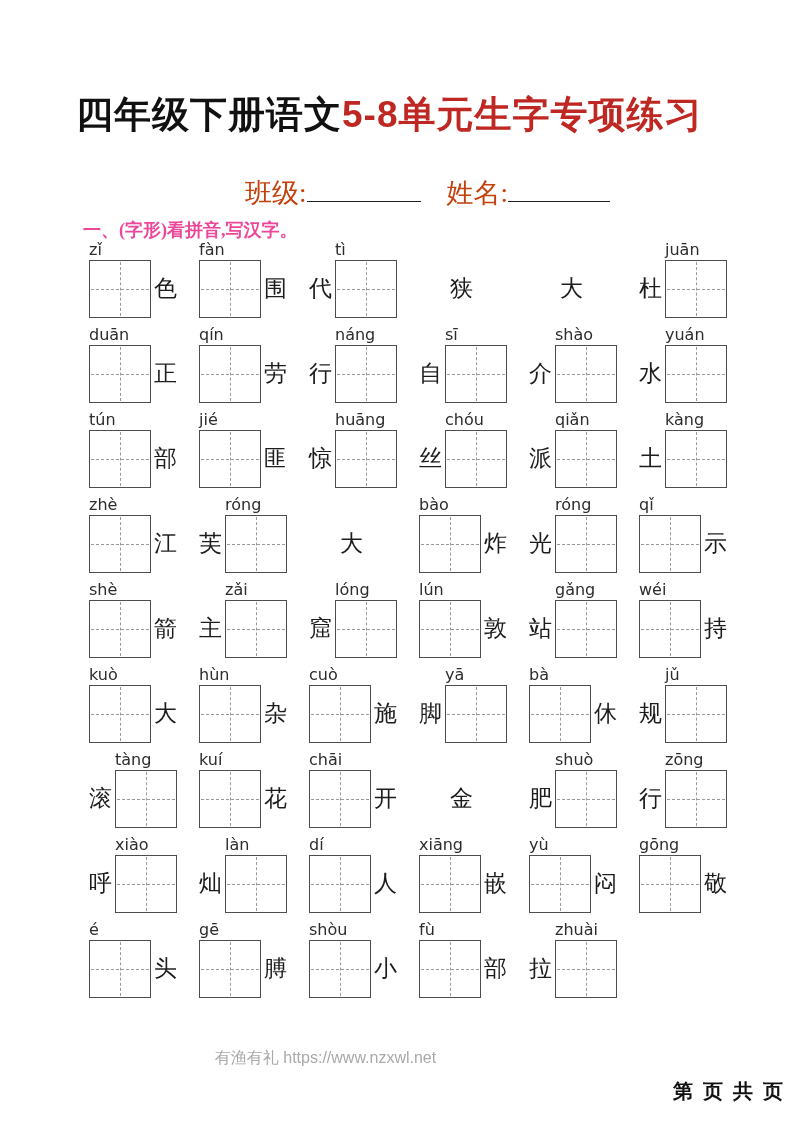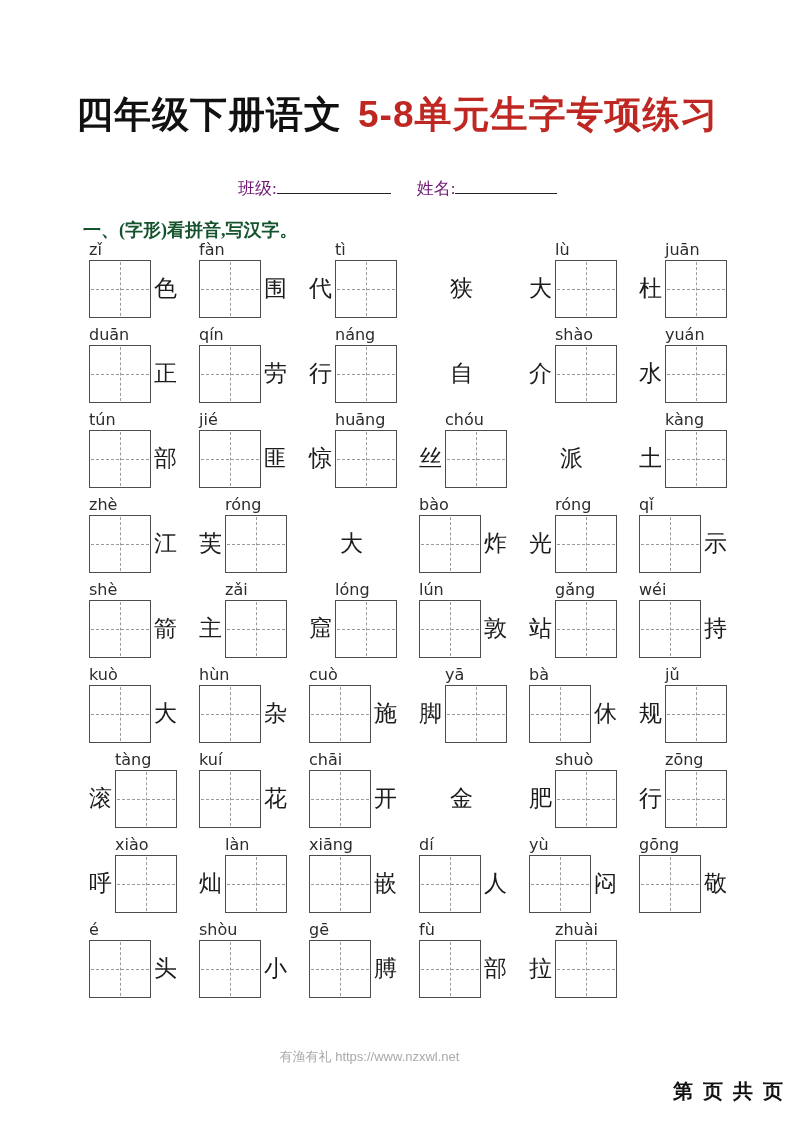--- a/index.html
+++ b/index.html
@@ -10,25 +10,25 @@
     overflow:hidden;
     font-family:"Liberation Serif", serif;
   }
   
   .title{
     position:absolute;left:76px;top:90px;width:690px;
     font-family:"Liberation Sans", sans-serif;
     font-weight:bold;font-size:37px;letter-spacing:1px;
     color:#111111;white-space:nowrap;
   }
-  .title .hl{font-weight:bold;margin-left:16px;}
+  .title .hl{font-weight:bold;}
   
   .infoline{
-    position:absolute;left:238px;top:175px;
-    font-size:17px;color:#701a75;white-space:nowrap;
+    position:absolute;left:245px;top:175px;
+    font-size:27px;color:#c2410c;white-space:nowrap;
   }
   .blank{
     display:inline-block;height:18px;
     border-bottom:1.6px solid #222;vertical-align:baseline;
   }
   .blank.class{width:114px;}
   .blank.name{width:102px;margin-right:0;}
   .gap{display:inline-block;width:26px;}
   
   .section{
@@ -74,21 +74,21 @@
     font-size:23px;color:#1c1c1c;line-height:28px;
     margin-top:35px;
   }
   .cchar.before{margin-right:3px;}
   .cchar.after{margin-left:3px;}
   
   .footer-site{
     position:absolute;left:0;top:1048px;width:651px;
     text-align:center;
     font-family:"Liberation Sans", sans-serif;
-    font-size:13px;color:#a9a9a9;padding-left:44px;
+    font-size:16px;color:#a9a9a9;
   }
   .footer-page{
     position:absolute;left:0;top:1078px;width:793px;
     text-align:right;
     font-size:20px;font-weight:bold;color:#111;
     letter-spacing:10px;
   }
 </style>
 </head>
 <body>
@@ -96,21 +96,21 @@
 <div class="page">
 
   <div class="title">
     <span>四年级下册语文</span><span class="hl" style="color: rgb(191, 39, 34);">5-8单元生字专项练习</span>
   </div>
 
   <div class="infoline">
     <span>班级:</span><span class="blank class"></span><span class="gap"></span><span>姓名:</span><span class="blank name"></span>
   </div>
 
-  <div class="section" style="color: #14532d;">
+  <div class="section" style="color: #ec4899;">
     <span class="pre">一、(字形)</span><span class="inst">看拼音,写汉字。</span>
   </div>
 
   <div class="grid">
       <div class="grid-row">
         <div class="cell">
 
     <div class="boxcol">
       <div class="pinyin">zǐ</div>
       <div class="wbox">
@@ -141,27 +141,20 @@
       </div>
     </div>
 
   </div>
         <div class="cell">
     <span class="cchar before">狭</span>
 
   </div>
         <div class="cell">
     <span class="cchar before">大</span>
-    <div class="boxcol">
-      <div class="pinyin">lù</div>
-      <div class="wbox">
-        <div class="guide-h"></div>
-        <div class="guide-v"></div>
-      </div>
-    </div>
 
   </div>
         <div class="cell">
     <span class="cchar before">杜</span>
     <div class="boxcol">
       <div class="pinyin">juān</div>
       <div class="wbox">
         <div class="guide-h"></div>
         <div class="guide-v"></div>
       </div>
@@ -198,20 +191,27 @@
       <div class="pinyin">náng</div>
       <div class="wbox">
         <div class="guide-h"></div>
         <div class="guide-v"></div>
       </div>
     </div>
 
   </div>
         <div class="cell">
     <span class="cchar before">自</span>
+    <div class="boxcol">
+      <div class="pinyin">sī</div>
+      <div class="wbox">
+        <div class="guide-h"></div>
+        <div class="guide-v"></div>
+      </div>
+    </div>
 
   </div>
         <div class="cell">
     <span class="cchar before">介</span>
     <div class="boxcol">
       <div class="pinyin">shào</div>
       <div class="wbox">
         <div class="guide-h"></div>
         <div class="guide-v"></div>
       </div>
@@ -270,20 +270,27 @@
       <div class="pinyin">chóu</div>
       <div class="wbox">
         <div class="guide-h"></div>
         <div class="guide-v"></div>
       </div>
     </div>
 
   </div>
         <div class="cell">
     <span class="cchar before">派</span>
+    <div class="boxcol">
+      <div class="pinyin">qiǎn</div>
+      <div class="wbox">
+        <div class="guide-h"></div>
+        <div class="guide-v"></div>
+      </div>
+    </div>
 
   </div>
         <div class="cell">
     <span class="cchar before">土</span>
     <div class="boxcol">
       <div class="pinyin">kàng</div>
       <div class="wbox">
         <div class="guide-h"></div>
         <div class="guide-v"></div>
       </div>
@@ -568,42 +575,42 @@
       <div class="wbox">
         <div class="guide-h"></div>
         <div class="guide-v"></div>
       </div>
     </div>
 
   </div>
         <div class="cell">
 
     <div class="boxcol">
+      <div class="pinyin">dí</div>
+      <div class="wbox">
+        <div class="guide-h"></div>
+        <div class="guide-v"></div>
+      </div>
+    </div>
+    <span class="cchar after">人</span>
+  </div>
+        <div class="cell">
+
+    <div class="boxcol">
       <div class="pinyin">xiāng</div>
       <div class="wbox">
         <div class="guide-h"></div>
         <div class="guide-v"></div>
       </div>
     </div>
     <span class="cchar after">嵌</span>
   </div>
         <div class="cell">
 
     <div class="boxcol">
-      <div class="pinyin">dí</div>
-      <div class="wbox">
-        <div class="guide-h"></div>
-        <div class="guide-v"></div>
-      </div>
-    </div>
-    <span class="cchar after">人</span>
-  </div>
-        <div class="cell">
-
-    <div class="boxcol">
       <div class="pinyin">yù</div>
       <div class="wbox">
         <div class="guide-h"></div>
         <div class="guide-v"></div>
       </div>
     </div>
     <span class="cchar after">闷</span>
   </div>
         <div class="cell">
 
@@ -625,38 +632,38 @@
       <div class="wbox">
         <div class="guide-h"></div>
         <div class="guide-v"></div>
       </div>
     </div>
     <span class="cchar after">头</span>
   </div>
         <div class="cell">
 
     <div class="boxcol">
+      <div class="pinyin">gē</div>
+      <div class="wbox">
+        <div class="guide-h"></div>
+        <div class="guide-v"></div>
+      </div>
+    </div>
+    <span class="cchar after">膊</span>
+  </div>
+        <div class="cell">
+
+    <div class="boxcol">
       <div class="pinyin">shòu</div>
       <div class="wbox">
         <div class="guide-h"></div>
         <div class="guide-v"></div>
       </div>
     </div>
     <span class="cchar after">小</span>
-  </div>
-        <div class="cell">
-
-    <div class="boxcol">
-      <div class="pinyin">gē</div>
-      <div class="wbox">
-        <div class="guide-h"></div>
-        <div class="guide-v"></div>
-      </div>
-    </div>
-    <span class="cchar after">膊</span>
   </div>
         <div class="cell">
 
     <div class="boxcol">
       <div class="pinyin">fù</div>
       <div class="wbox">
         <div class="guide-h"></div>
         <div class="guide-v"></div>
       </div>
     </div>

